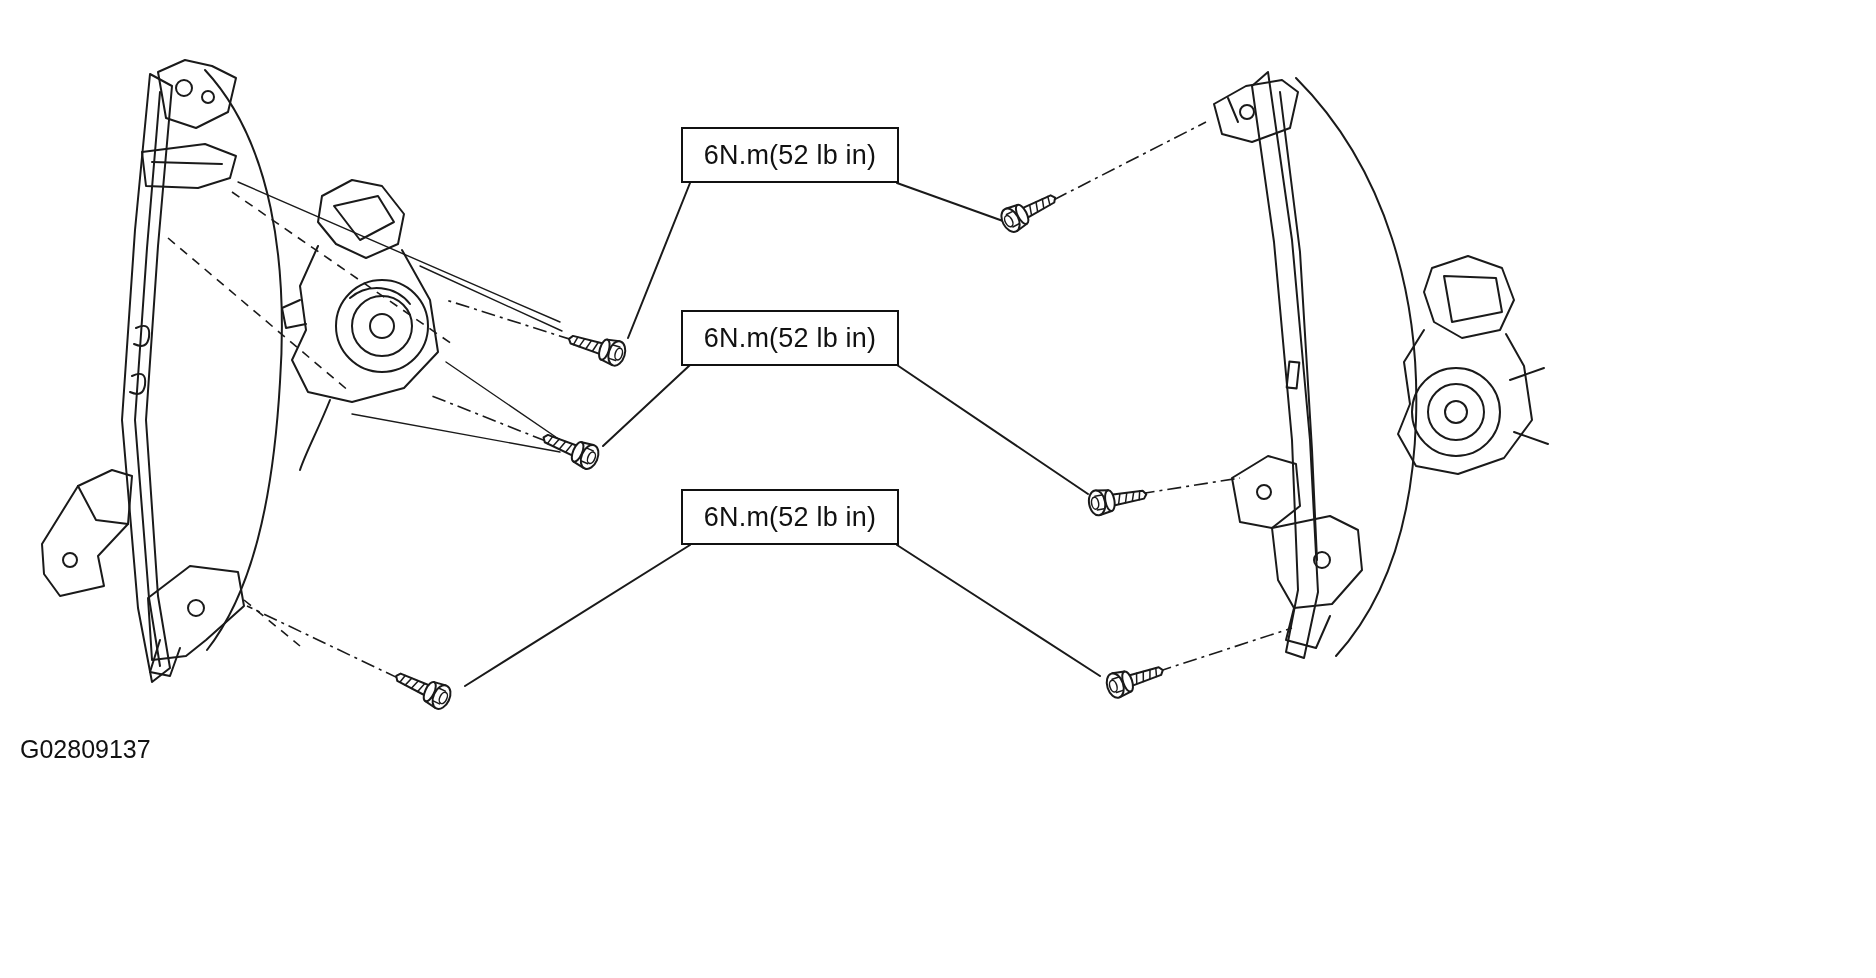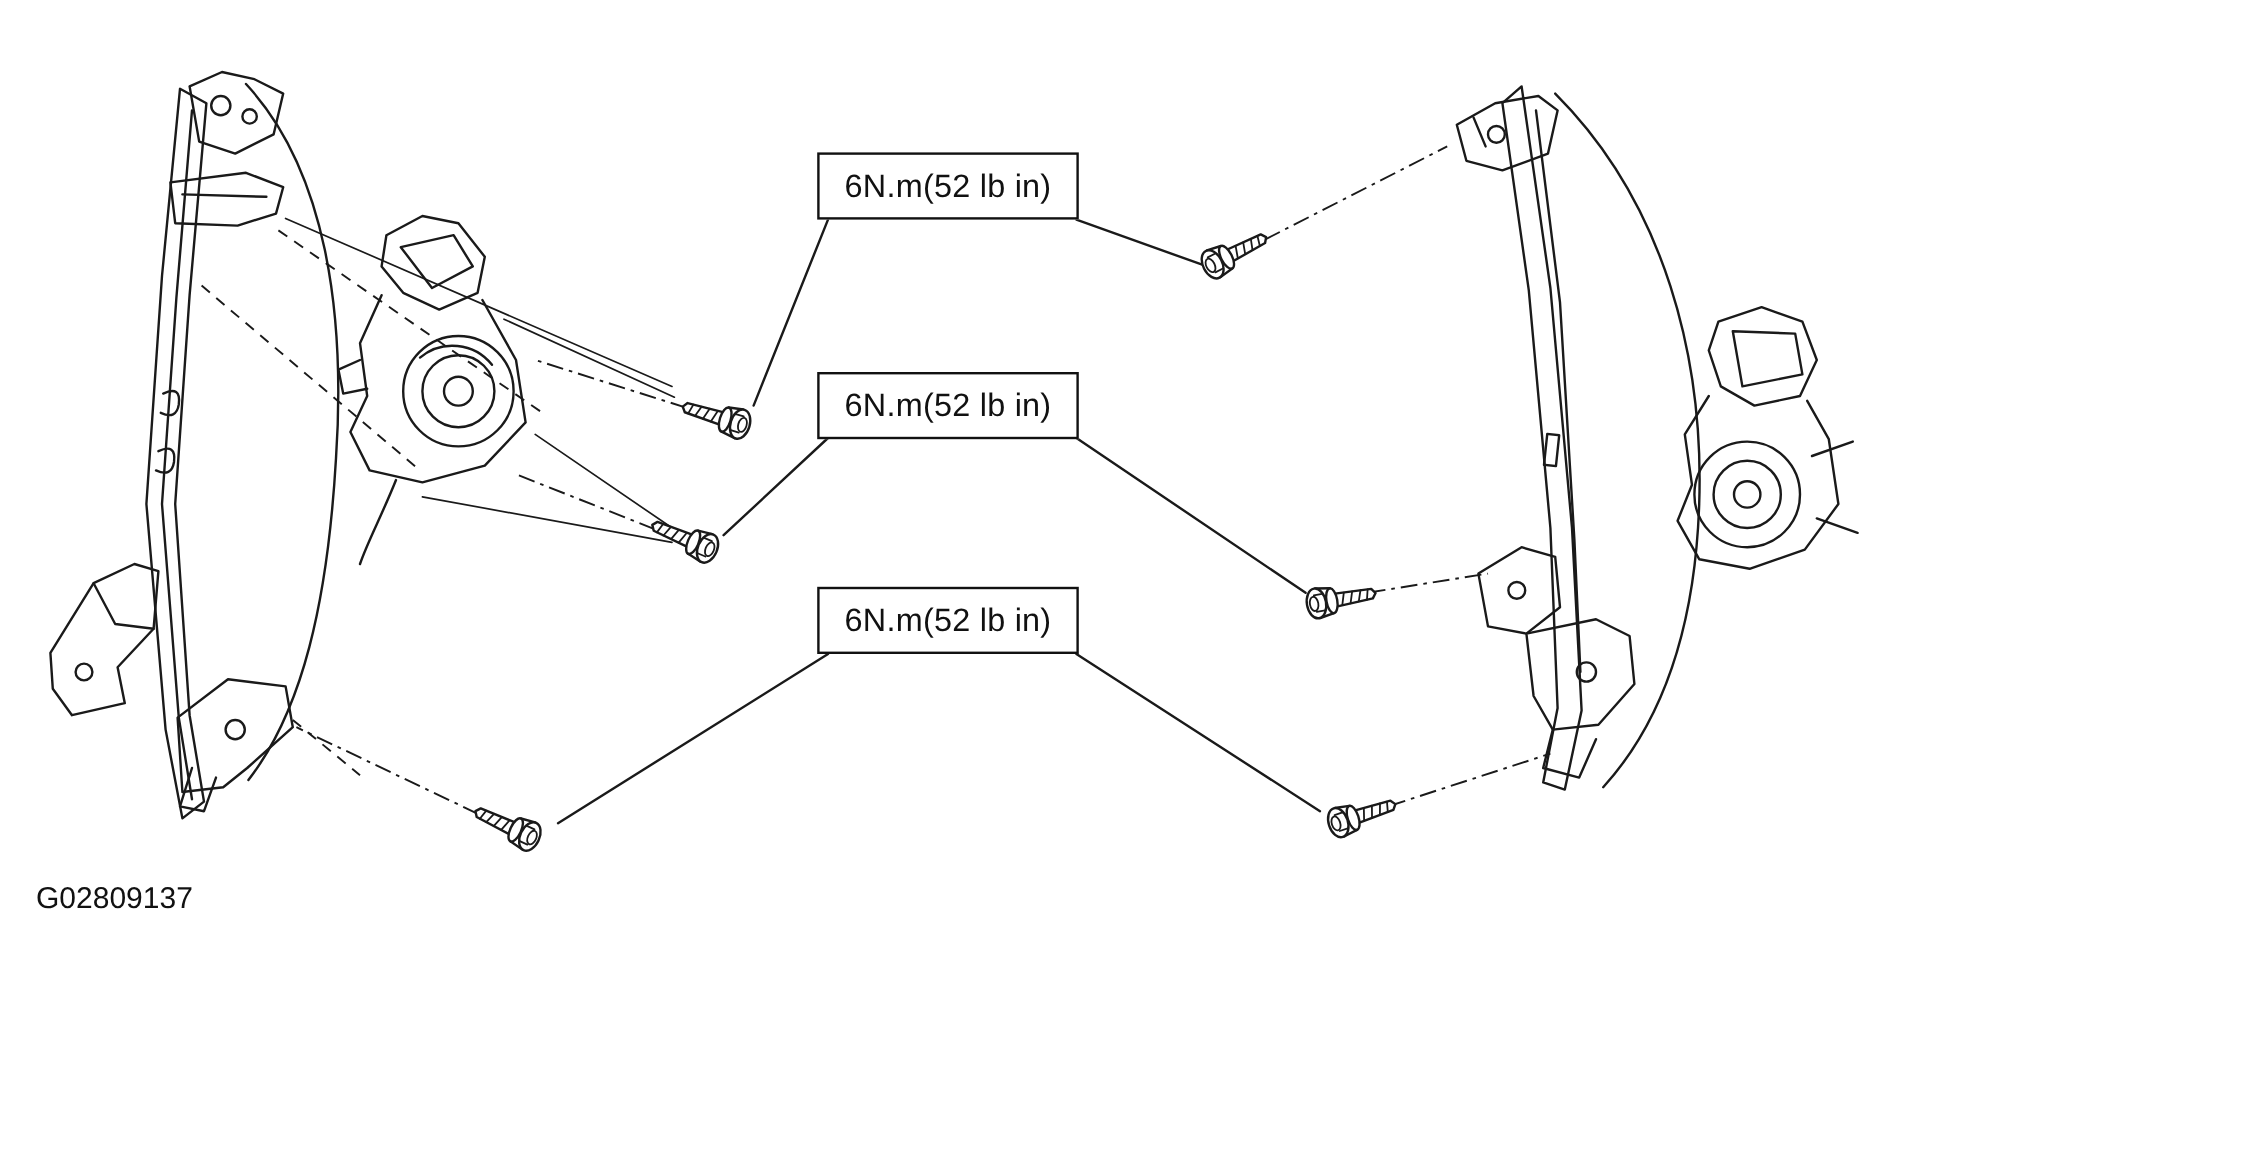--- a/index.html
+++ b/index.html
@@ -29,21 +29,21 @@
     display: flex;
     align-items: center;
     justify-content: center;
     font-size: 27px;
     color: #111111;
     box-sizing: border-box;
     letter-spacing: 0.2px;
   }
   .figure-id {
     position: absolute;
-    left: 30px;
+    left: 20px;
     top: 735px;
     font-size: 25px;
     color: #111111;
   }
 </style>
 </head>
 <body>
 
 <div class="canvas">
 

